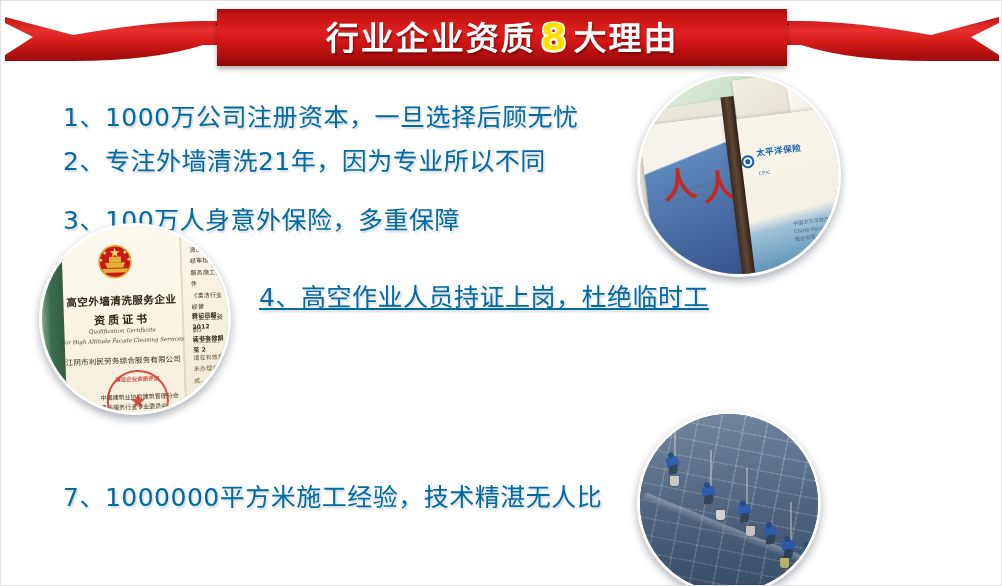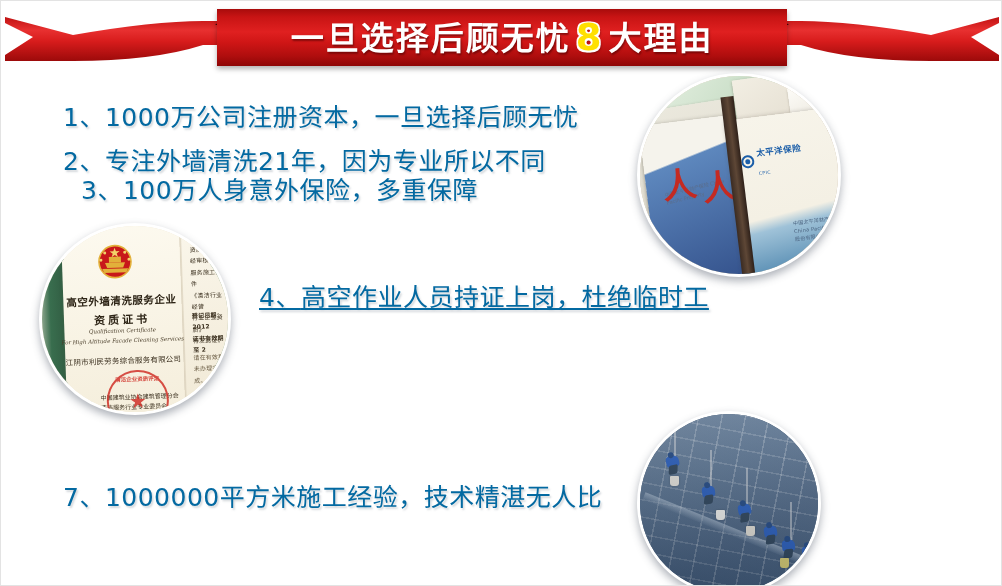--- a/index.html
+++ b/index.html
@@ -100,21 +100,21 @@
     letter-spacing: 0.5px;
     text-shadow: 1.5px 2px 2px rgba(140,150,160,0.38);
     font-weight: normal;
   }
   .grp-a { left: 62px; }
   .grp-b { left: 258px; text-decoration: underline; }
   .grp-c { left: 62px; }
 
   .r1 { top: 96px;  }
   .r2 { top: 140px; }
-  .r3 { top: 169px; margin-left: 18px; }
+  .r3 { top: 199px; }
   .r4 { top: 276px; }
   .r5 { top: 311px; }
   .r6 { top: 350px; }
   .r7 { top: 476px; }
   .r8 { top: 494px; }
 
   
   .photo {
     position: absolute;
     border-radius: 50%;
@@ -406,21 +406,21 @@
           </linearGradient>
         </defs>
         <path d="M278,8 L250,22 L278,40 L278,46 L210,46 Q130,46 80,30 L0,30 L0,6 L80,6 Q130,6 210,20 L278,2 Z" fill="url(#gTailR)"></path>
       </svg>
     </div>
 
     <div class="ribbon-fold ribbon-fold-left"></div>
     <div class="ribbon-fold ribbon-fold-right"></div>
 
     <div class="banner-panel">
-      <div class="banner-title"><span>一旦选择后顾无忧</span><span class="banner-num">8</span><span>大理由</span></div>
+      <div class="banner-title"><span>行业企业资质</span><span class="banner-num">8</span><span>大理由</span></div>
     </div>
   </div>
 
   <div class="reason grp-a r1"><span>1、</span><span>1000万公司注册资本，一旦选择后顾无忧</span></div>
 
   <div class="reason grp-a r2"><span>2、</span><span>专注外墙清洗21年，因为专业所以不同</span></div>
 
   <div class="reason grp-a r3"><span>3、</span><span>100万人身意外保险，多重保障</span></div>
 
   <div class="reason grp-b r4"><span>4、</span><span>高空作业人员持证上岗，杜绝临时工</span></div>

